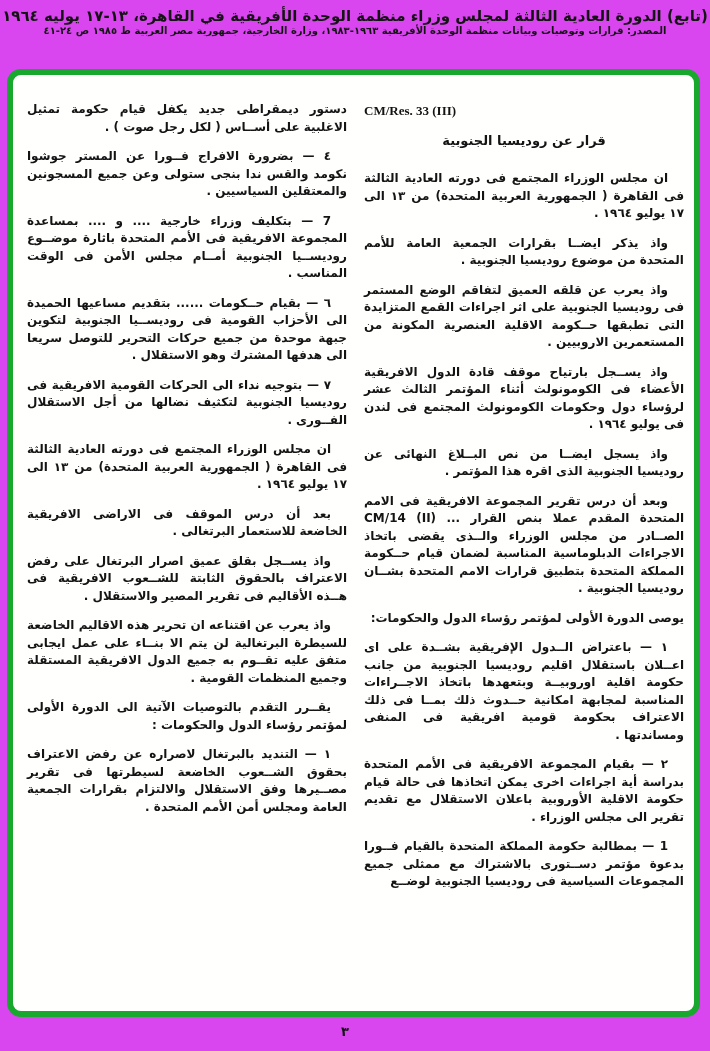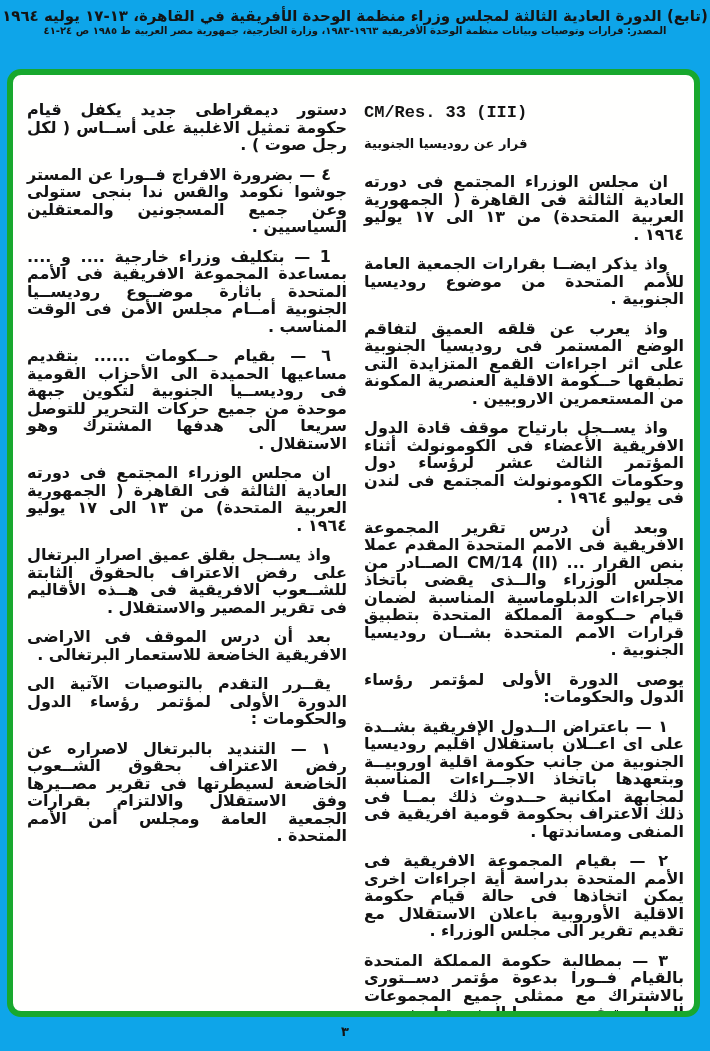--- a/index.html
+++ b/index.html
@@ -1,20 +1,20 @@
 <!DOCTYPE html>
 <html lang="ar"><head>
 <meta charset="utf-8">
 <style>
   html, body { margin: 0; padding: 0; background: #ffffff; }
   .page {
     position: relative;
     width: 710px;
     height: 1051px;
-    background: #0ea5e9;
+    background: #d946ef;
     font-family: "DejaVu Sans", sans-serif;
     color: #141414;
     overflow: hidden;
   }
   
   .header {
     position: absolute;
     top: 7px; left: 0; right: 0;
     text-align: center;
     direction: rtl;
@@ -47,34 +47,34 @@
     display: flex;
     direction: rtl;          
     gap: 17px;
     overflow: hidden;
   }
   .col { flex: 1 1 0; min-width: 0; direction: rtl; }
   
   .res-label {
     direction: ltr;
     text-align: left;
-    font-family: Liberation Mono, monospace;
+    font-family: Liberation Serif, serif;
     font-weight: bold;
-    font-size: 17px;
+    font-size: 13px;
     margin: 2px 0 14px 0;
   }
   .res-heading {
-    text-align: left;
+    text-align: center;
     font-weight: bold;
     font-size: 13px;
     margin: 4px 0 22px 0;
   }
   .para {
     margin: 0 0 12px 0;
-    font-size: 16px;
+    font-size: 12px;
     font-weight: bold;
     line-height: 17.5px;
     text-align: justify;
     text-indent: 16px;       
   }
   .para.flush { text-indent: 0; }
   
   .page-number {
     position: absolute;
     top: 1024px; left: 0;
@@ -97,35 +97,38 @@
   <div class="frame" style="border-color: rgb(24, 168, 46);">
     <div class="columns">
 
       <div class="col">
         <div class="res-label">CM/Res. 33 (III)</div>
         <div class="res-heading">قرار عن روديسيا الجنوبية</div>
         <p class="para">ان مجلس الوزراء المجتمع فى دورته العادية الثالثة فى القاهرة ( الجمهورية العربية المتحدة) من ١٣ الى ١٧ يوليو ١٩٦٤ .</p>
         <p class="para">واذ يذكر ايضــا بقرارات الجمعية العامة للأمم المتحدة من موضوع روديسيا الجنوبية .</p>
         <p class="para">واذ يعرب عن قلقه العميق لتفاقم الوضع المستمر فى روديسيا الجنوبية على اثر اجراءات القمع المتزايدة التى تطبقها حــكومة الاقلية العنصرية المكونة من المستعمرين الاروبيين .</p>
         <p class="para">واذ يســجل بارتياح موقف قادة الدول الافريقية الأعضاء فى الكومونولث أثناء المؤتمر الثالث عشر لرؤساء دول وحكومات الكومونولث المجتمع فى لندن فى يوليو ١٩٦٤ .</p>
+        <p class="para">واذ يسجل ايضــا من نص البــلاغ النهائى عن روديسيا الجنوبية الذى اقره هذا المؤتمر .</p>
         <p class="para">وبعد أن درس تقرير المجموعة الافريقية فى الامم المتحدة المقدم عملا بنص القرار ... CM/14 (II) الصــادر من مجلس الوزراء والــذى يقضى باتخاذ الاجراءات الدبلوماسية المناسبة لضمان قيام حــكومة المملكة المتحدة بتطبيق قرارات الامم المتحدة بشــان روديسيا الجنوبية .</p>
         <p class="para flush">يوصى الدورة الأولى لمؤتمر رؤساء الدول والحكومات:</p>
         <p class="para">١ — باعتراض الــدول الإفريقية بشــدة على اى اعــلان باستقلال اقليم روديسيا الجنوبية من جانب حكومة اقلية اوروبيــة وبتعهدها باتخاذ الاجــراءات المناسبة لمجابهة امكانية حــدوث ذلك بمــا فى ذلك الاعتراف بحكومة قومية افريقية فى المنفى ومساندتها .</p>
         <p class="para">٢ — بقيام المجموعة الافريقية فى الأمم المتحدة بدراسة أية اجراءات اخرى يمكن اتخاذها فى حالة قيام حكومة الاقلية الأوروبية باعلان الاستقلال مع تقديم تقرير الى مجلس الوزراء .</p>
-        <p class="para">٣ — بمطالبة حكومة المملكة المتحدة بالقيام فــورا بدعوة مؤتمر دســتورى بالاشتراك مع ممثلى جميع المجموعات السياسية فى روديسيا الجنوبية لوضــع</p>
+        <p class="para">1 — بمطالبة حكومة المملكة المتحدة بالقيام فــورا بدعوة مؤتمر دســتورى بالاشتراك مع ممثلى جميع المجموعات السياسية فى روديسيا الجنوبية لوضــع</p>
       </div>
 
       <div class="col">
         <p class="para flush">دستور ديمقراطى جديد يكفل قيام حكومة تمثيل الاغلبية على أســاس ( لكل رجل صوت ) .</p>
         <p class="para">٤ — بضرورة الافراج فــورا عن المستر جوشوا نكومد والقس ندا بنجى ستولى وعن جميع المسجونين والمعتقلين السياسيين .</p>
-        <p class="para">1 — بتكليف وزراء خارجية .... و .... بمساعدة المجموعة الافريقية فى الأمم المتحدة باثارة موضــوع روديســيا الجنوبية أمــام مجلس الأمن فى الوقت المناسب .</p>
+        <p class="para">7 — بتكليف وزراء خارجية .... و .... بمساعدة المجموعة الافريقية فى الأمم المتحدة باثارة موضــوع روديســيا الجنوبية أمــام مجلس الأمن فى الوقت المناسب .</p>
         <p class="para">٦ — بقيام حــكومات ...... بتقديم مساعيها الحميدة الى الأحزاب القومية فى روديســيا الجنوبية لتكوين جبهة موحدة من جميع حركات التحرير للتوصل سريعا الى هدفها المشترك وهو الاستقلال .</p>
+        <p class="para">٧ — بتوجيه نداء الى الحركات القومية الافريقية فى روديسيا الجنوبية لتكثيف نضالها من أجل الاستقلال الفــورى .</p>
         <p class="para">ان مجلس الوزراء المجتمع فى دورته العادية الثالثة فى القاهرة ( الجمهورية العربية المتحدة) من ١٣ الى ١٧ يوليو ١٩٦٤ .</p>
+        <p class="para">بعد أن درس الموقف فى الاراضى الافريقية الخاضعة للاستعمار البرتغالى .</p>
         <p class="para">واذ يســجل بقلق عميق اصرار البرتغال على رفض الاعتراف بالحقوق الثابتة للشــعوب الافريقية فى هــذه الأقاليم فى تقرير المصير والاستقلال .</p>
-        <p class="para">بعد أن درس الموقف فى الاراضى الافريقية الخاضعة للاستعمار البرتغالى .</p>
+        <p class="para">واذ يعرب عن اقتناعه ان تحرير هذه الاقاليم الخاضعة للسيطرة البرتغالية لن يتم الا بنــاء على عمل ايجابى متفق عليه تقــوم به جميع الدول الافريقية المستقلة وجميع المنظمات القومية .</p>
         <p class="para">يقــرر التقدم بالتوصيات الآتية الى الدورة الأولى لمؤتمر رؤساء الدول والحكومات :</p>
         <p class="para">١ — التنديد بالبرتغال لاصراره عن رفض الاعتراف بحقوق الشــعوب الخاضعة لسيطرتها فى تقرير مصــيرها وفق الاستقلال والالتزام بقرارات الجمعية العامة ومجلس أمن الأمم المتحدة .</p>
       </div>
 
     </div>
   </div>
 
   <div class="page-number">٣</div>
 
 </div>

